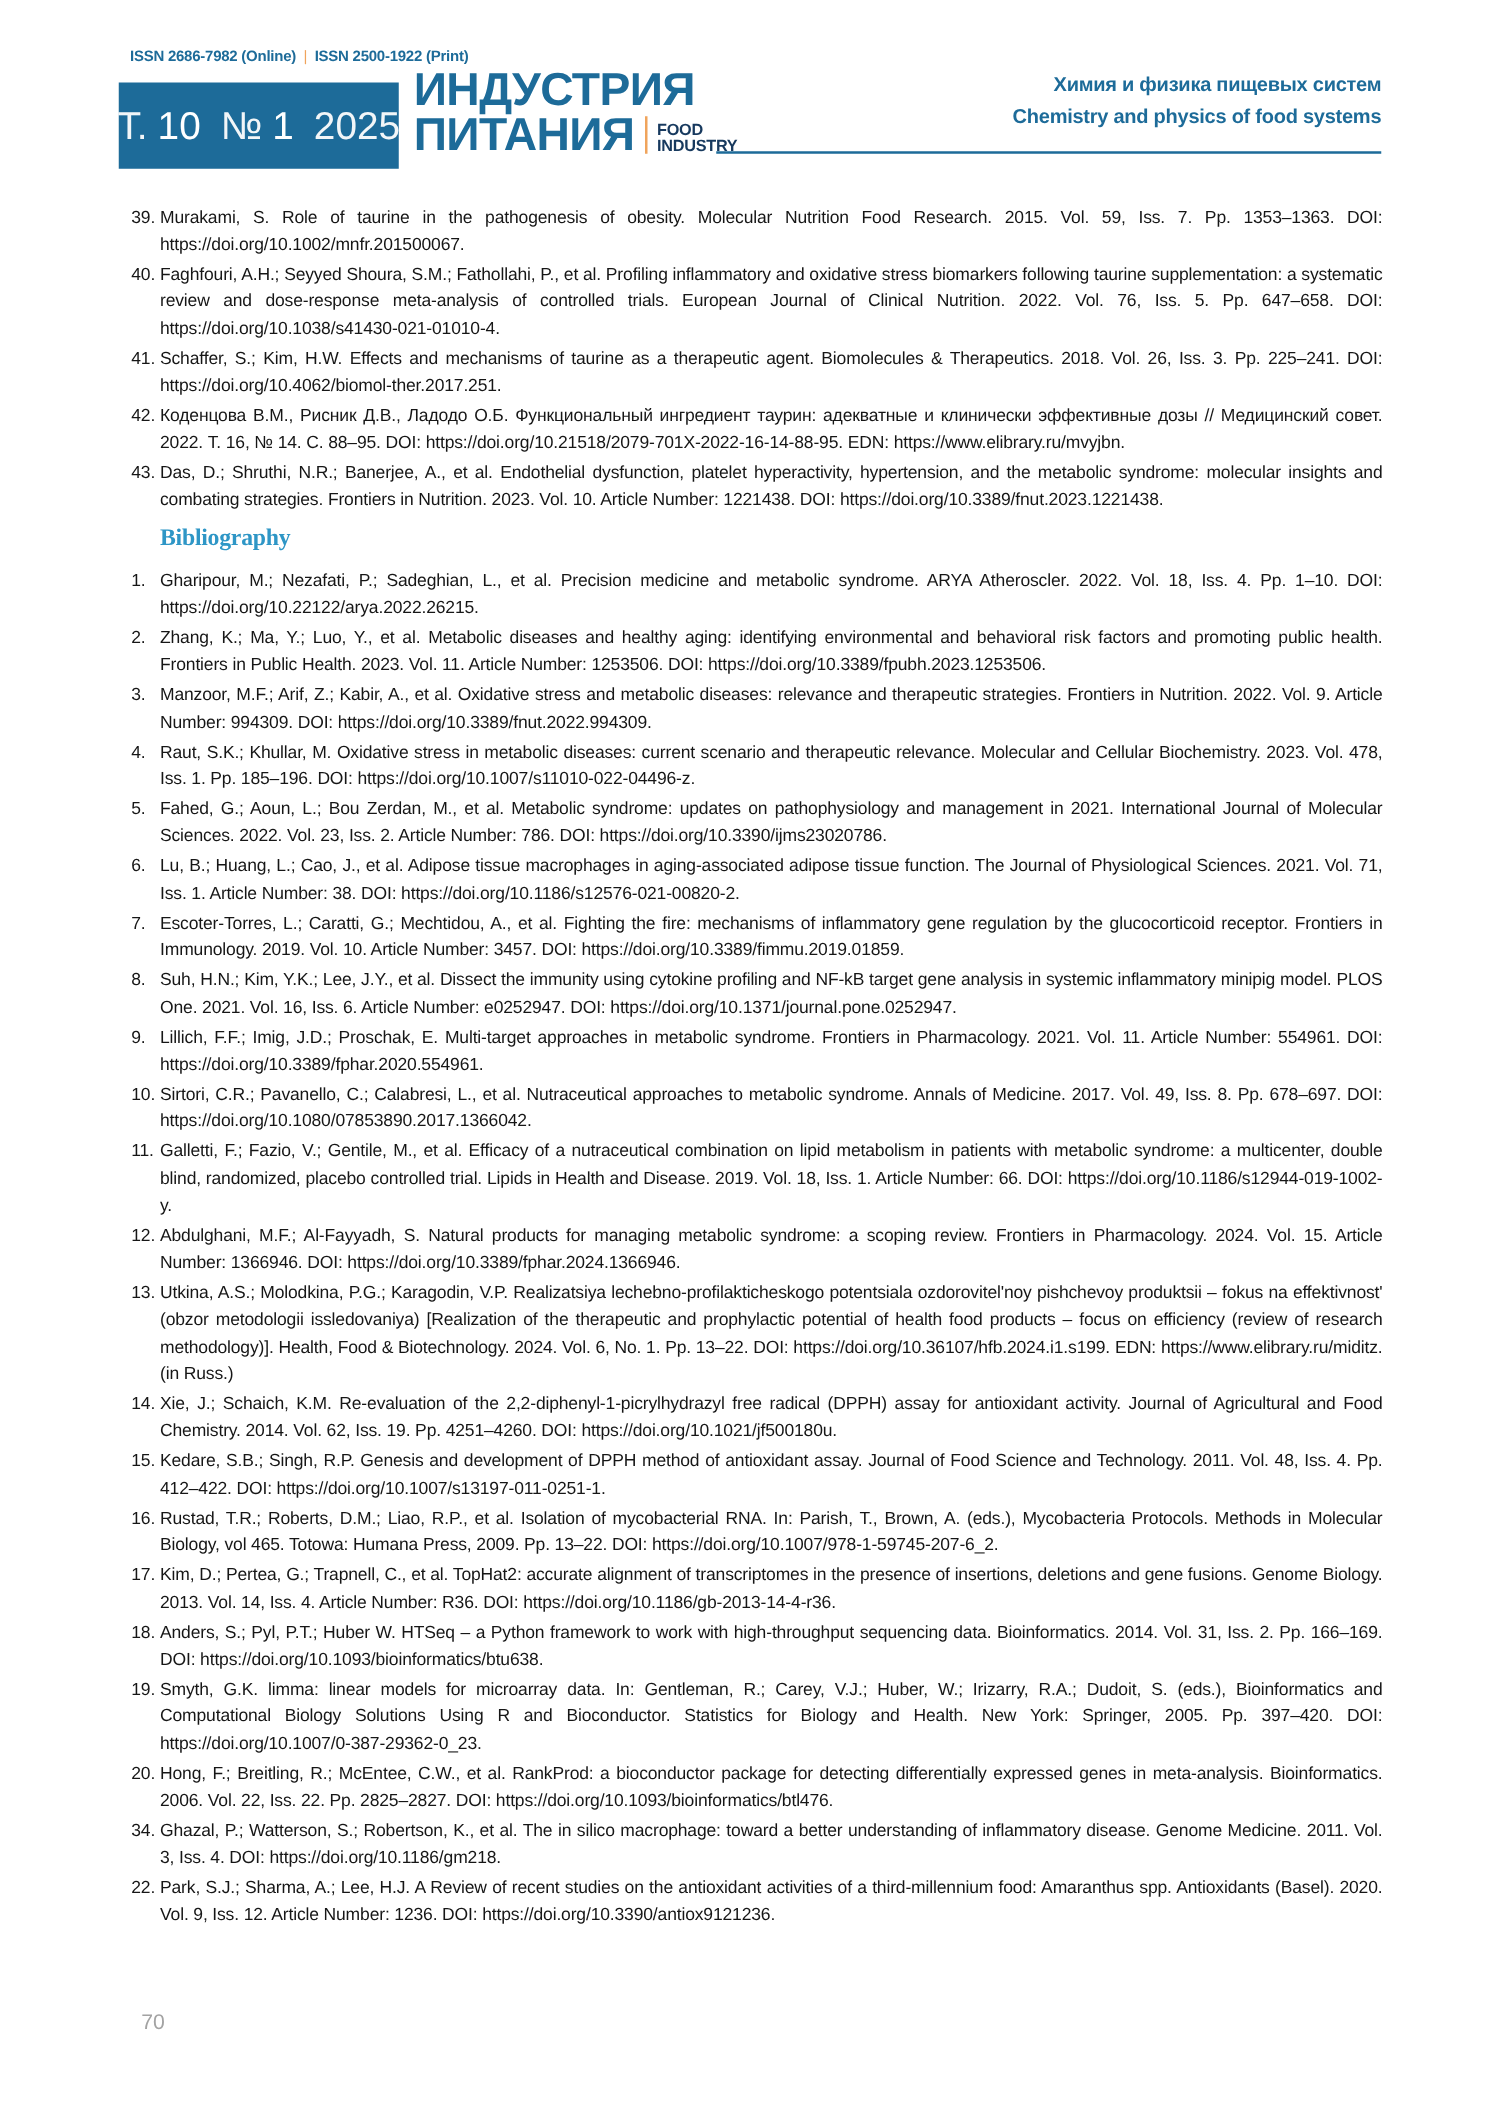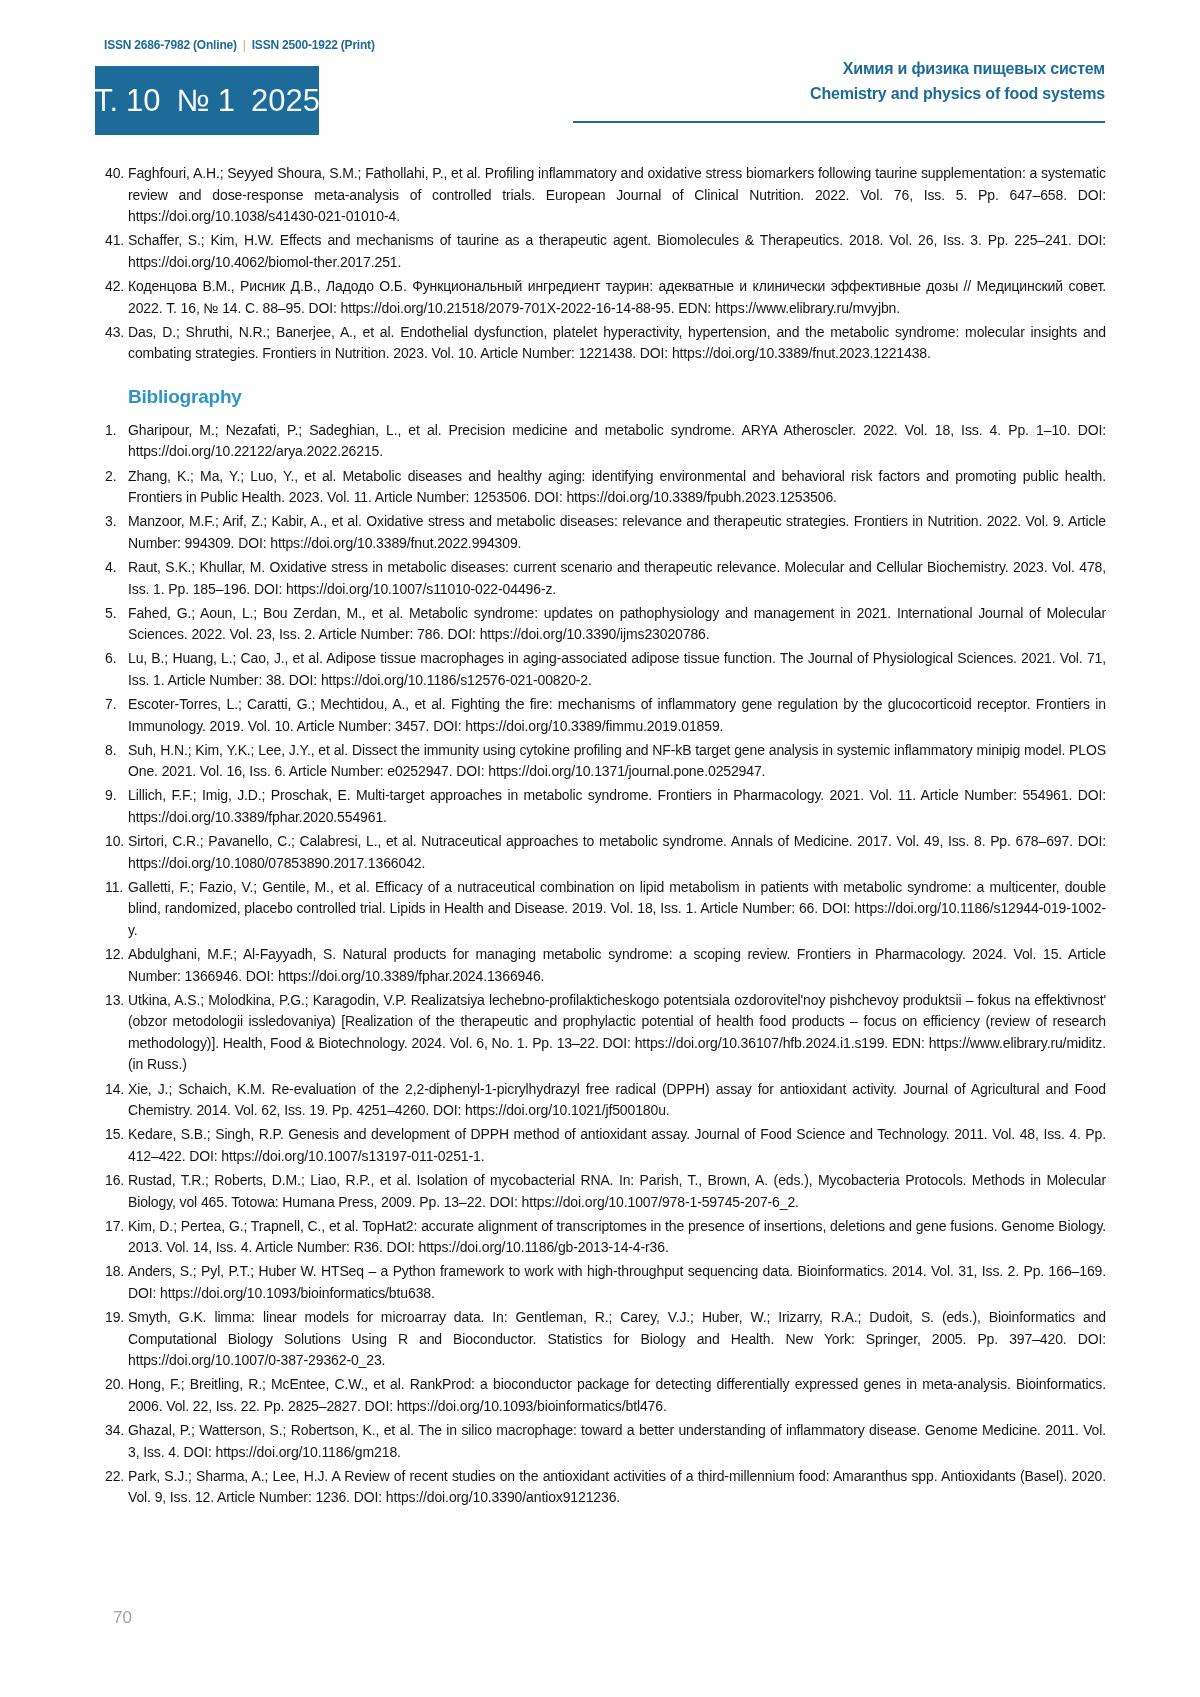--- a/index.html
+++ b/index.html
@@ -50,21 +50,21 @@
   .content{position:absolute;left:105px;top:163px;width:1001px;}
   .ref-list{list-style:none;}
   .ref-item{
     position:relative;padding-left:23px;text-align:justify;
     font-size:14px;line-height:21.6px;letter-spacing:-0.12px;margin-bottom:2.5px;
     color:var(--ink);
   }
   .ref-num{position:absolute;left:0;top:0;}
   .bib-heading{
     color:var(--bib-blue);font-weight:bold;font-size:19px;line-height:24px;
-    margin:20px 0 11px 23px;letter-spacing:-0.2px;
+    margin:8px 0 11px 23px;letter-spacing:-0.2px;font-family:Liberation Serif, serif;
   }
   .page-number{
     position:absolute;left:113px;top:1608px;font-size:17px;color:var(--pagenum);
   }
 </style>
 </head>
 <body>
 
 <div class="header">
   <div class="issn-line">
@@ -74,32 +74,46 @@
   <div class="vol-box">
     <span class="vb-light">Т.</span>
       <span class="vb-bold">10</span>
     <span class="vb-sep"></span>
     <span class="vb-light">№</span>
       <span class="vb-bold">1</span>
     <span class="vb-sep"></span>
     <span class="vb-light">2025</span>
   </div>
 
+  <div class="logo">
+    <div class="logo-ru">ИНДУСТРИЯ</div>
+    <div class="logo-line2">
+      <span class="logo-ru">ПИТАНИЯ</span>
+      <span class="logo-divider"></span>
+      <span class="logo-en">
+        <div>FOOD</div>
+        <div>INDUSTRY</div>
+      </span>
+    </div>
+  </div>
 
   <div class="section-block">
     <div class="section-ru">Химия и физика пищевых систем</div>
     <div class="section-en">Chemistry and physics of food systems</div>
   </div>
   <div class="header-rule"></div>
 </div>
 
 <div class="content">
 
   <ol class="ref-list">
 
+      <li class="ref-item">
+        <span class="ref-num">39.</span><span>Murakami, S. Role of taurine in the pathogenesis of obesity. Molecular Nutrition Food Research. 2015. Vol. 59, Iss. 7. Pp. 1353–1363. DOI: https://doi.org/10.1002/mnfr.201500067.</span>
+      </li>
 
       <li class="ref-item">
         <span class="ref-num">40.</span><span>Faghfouri, A.H.; Seyyed Shoura, S.M.; Fathollahi, P., et al. Profiling inflammatory and oxidative stress biomarkers following taurine supplementation: a systematic review and dose-response meta-analysis of controlled trials. European Journal of Clinical Nutrition. 2022. Vol. 76, Iss. 5. Pp. 647–658. DOI: https://doi.org/10.1038/s41430-021-01010-4.</span>
       </li>
 
       <li class="ref-item">
         <span class="ref-num">41.</span><span>Schaffer, S.; Kim, H.W. Effects and mechanisms of taurine as a therapeutic agent. Biomolecules &amp; Therapeutics. 2018. Vol. 26, Iss. 3. Pp. 225–241. DOI: https://doi.org/10.4062/biomol-ther.2017.251.</span>
       </li>
 
       <li class="ref-item">

